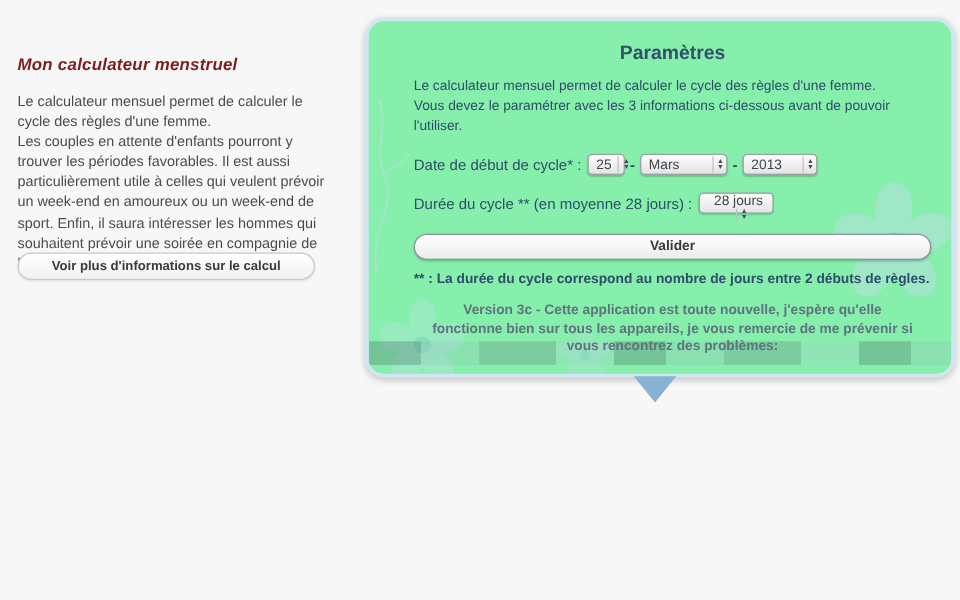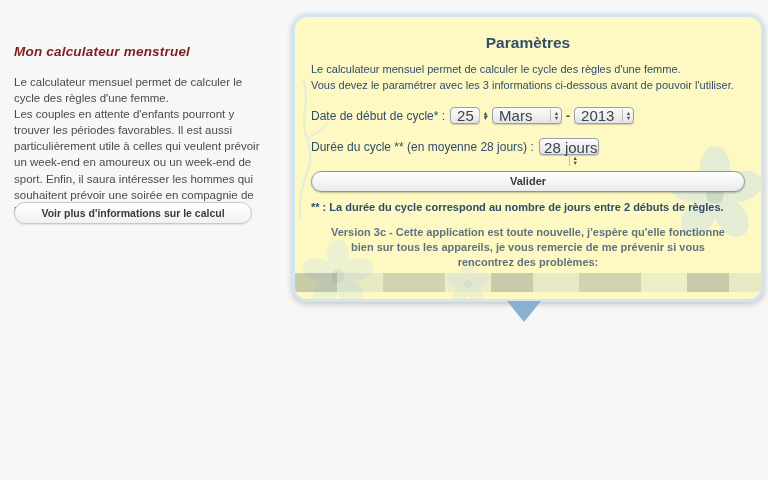--- a/index.html
+++ b/index.html
@@ -19,24 +19,24 @@
     border-radius:12px; border:1px solid #c9c9c9;
     background:linear-gradient(#ffffff,#f1f1f1);
     box-shadow:0 1px 2px rgba(0,0,0,.10);
     font-family:"Liberation Sans", sans-serif;
     font-size:10.5px; font-weight:bold; color:#3a3a3a; cursor:pointer;
   }
 
   
   .panel {
     position:absolute; left:292px; top:14px; width:472px; height:288px;
-    background:#fef9c3;
+    background:#86efac;
     border:3px solid #d3e5f2; border-radius:15px;
     box-shadow:0 2px 6px rgba(0,0,0,.22);
-    overflow:hidden; z-index:1;
+    overflow:hidden; z-index:1;padding-left:20px;
   }
   .panel-tail {
     position:absolute; left:507px; top:301px; width:0; height:0; z-index:2;
     border-left:17px solid transparent; border-right:17px solid transparent;
     border-top:21px solid #87b2d4;
   }
   .panel-content { position:relative; z-index:3; padding:0 16px; }
 
   .panel-title { text-align:center; font-size:15.5px; font-weight:bold; color:#32506c; margin-top:17px; }
   .panel-intro { margin-top:10px; font-size:11px; color:#2e4d6b; line-height:1.45; }
@@ -45,21 +45,21 @@
   .form-row .lbl { font-size:12px; font-weight:normal; color:#2e4d6b; margin-right:5px; white-space:nowrap; }
   .dash { font-size:12px; font-weight:bold; color:#2e4d6b; margin:0 4px; }
 
   .sel {
     display:inline-flex; align-items:center; height:17px;
     background:linear-gradient(#fdfdfd,#e4e4e4);
     border:1px solid #9aa0a6; border-radius:4px;
     box-shadow:0 1px 1px rgba(0,0,0,.18);
     padding:0 2px 0 6px; cursor:pointer;
   }
-  .sel .val { font-size:15px; color:#3f4449; flex:1; text-align:left; white-space:nowrap; }
+  .sel .val { font-size:11px; color:#3f4449; flex:1; text-align:left; white-space:nowrap; }
   .sel .arrows {
     display:flex; flex-direction:column; justify-content:center; align-items:center;
     margin-left:5px; padding-left:3px; border-left:1px solid #bfbfbf; height:13px;
   }
   .sel .arrows i { font-style:normal; font-size:5.5px; line-height:5px; color:#4a4a4a; }
   .sel-day   { width:30px; }
   .sel-month { width:70px; }
   .sel-year  { width:60px; }
   .sel-period{ width:54px; }
   .sel-cycle { width:60px;flex-direction:column; }

